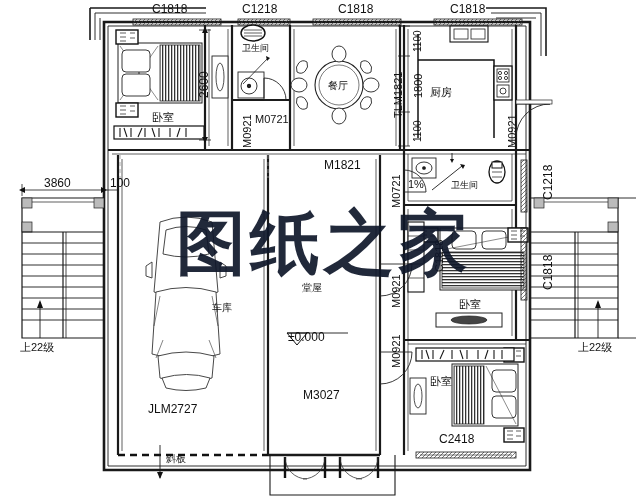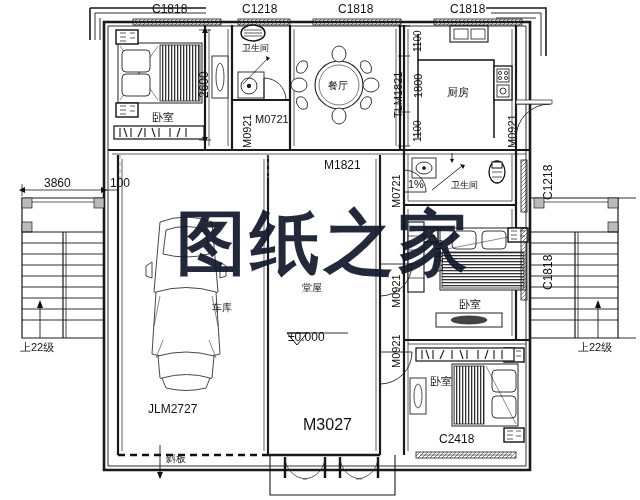--- a/index.html
+++ b/index.html
@@ -344,21 +344,21 @@
       <g stroke-width="0.8">
         <path d="M120,155 L120,178 M268,155 L268,178" stroke="#999" stroke-dasharray="4,3"></path>
       </g>
 
     </g>
   </svg>
 
   <div class="lbl" style="left:152px;top:110px;font-size:11px;">卧室</div>
   <div class="lbl" style="left:242px;top:42px;font-size:9px;">卫生间</div>
   <div class="lbl" style="left:328px;top:79px;font-size:10px;">餐厅</div>
-  <div class="lbl" style="left:447px;top:85px;font-size:11px;">厨房</div>
+  <div class="lbl" style="left:430px;top:85px;font-size:11px;">厨房</div>
   <div class="lbl" style="left:451px;top:179px;font-size:9px;">卫生间</div>
   <div class="lbl" style="left:459px;top:297px;font-size:11px;">卧室</div>
   <div class="lbl" style="left:430px;top:374px;font-size:11px;">卧室</div>
   <div class="lbl" style="left:168px;top:301px;font-size:10px;margin-left:44px;">车库</div>
   <div class="lbl" style="left:302px;top:281px;font-size:10px;">堂屋</div>
 
   <div class="lbl" style="left:152px;top:2px;font-size:12px;">C1818</div>
   <div class="lbl" style="left:242px;top:2px;font-size:12px;">C1218</div>
   <div class="lbl" style="left:338px;top:2px;font-size:12px;">C1818</div>
   <div class="lbl" style="left:450px;top:2px;font-size:12px;">C1818</div>
@@ -369,21 +369,21 @@
 
   <div class="lbl rot90" style="left:241px;top:148px;font-size:11px;">M0921</div>
   <div class="lbl" style="left:255px;top:113px;font-size:11px;">M0721</div>
   <div class="lbl rot90" style="left:392px;top:118px;font-size:11px;">TLM1821</div>
   <div class="lbl rot90" style="left:506px;top:148px;font-size:11px;">M0921</div>
   <div class="lbl" style="left:324px;top:158px;font-size:12px;">M1821</div>
   <div class="lbl rot90" style="left:390px;top:208px;font-size:11px;">M0721</div>
   <div class="lbl rot90" style="left:390px;top:308px;font-size:11px;">M0921</div>
   <div class="lbl rot90" style="left:390px;top:368px;font-size:11px;">M0921</div>
   <div class="lbl" style="left:148px;top:402px;font-size:12px;">JLM2727</div>
-  <div class="lbl" style="left:303px;top:416px;font-size:16px;">M3027</div>
+  <div class="lbl" style="left:303px;top:388px;font-size:12px;">M3027</div>
 
   <div class="lbl rot90" style="left:197px;top:98px;font-size:12px;">2600</div>
   <div class="lbl" style="left:44px;top:176px;font-size:12px;">3860</div>
   <div class="lbl" style="left:110px;top:176px;font-size:12px;">100</div>
   <div class="lbl rot90" style="left:412px;top:52px;font-size:10px;">1100</div>
   <div class="lbl rot90" style="left:412px;top:98px;font-size:11px;">1800</div>
   <div class="lbl rot90" style="left:412px;top:142px;font-size:10px;">1100</div>
 
   <div class="lbl" style="left:408px;top:178px;font-size:11px;">1%</div>
   <div class="lbl" style="left:20px;top:340px;font-size:11px;">上22级</div>

